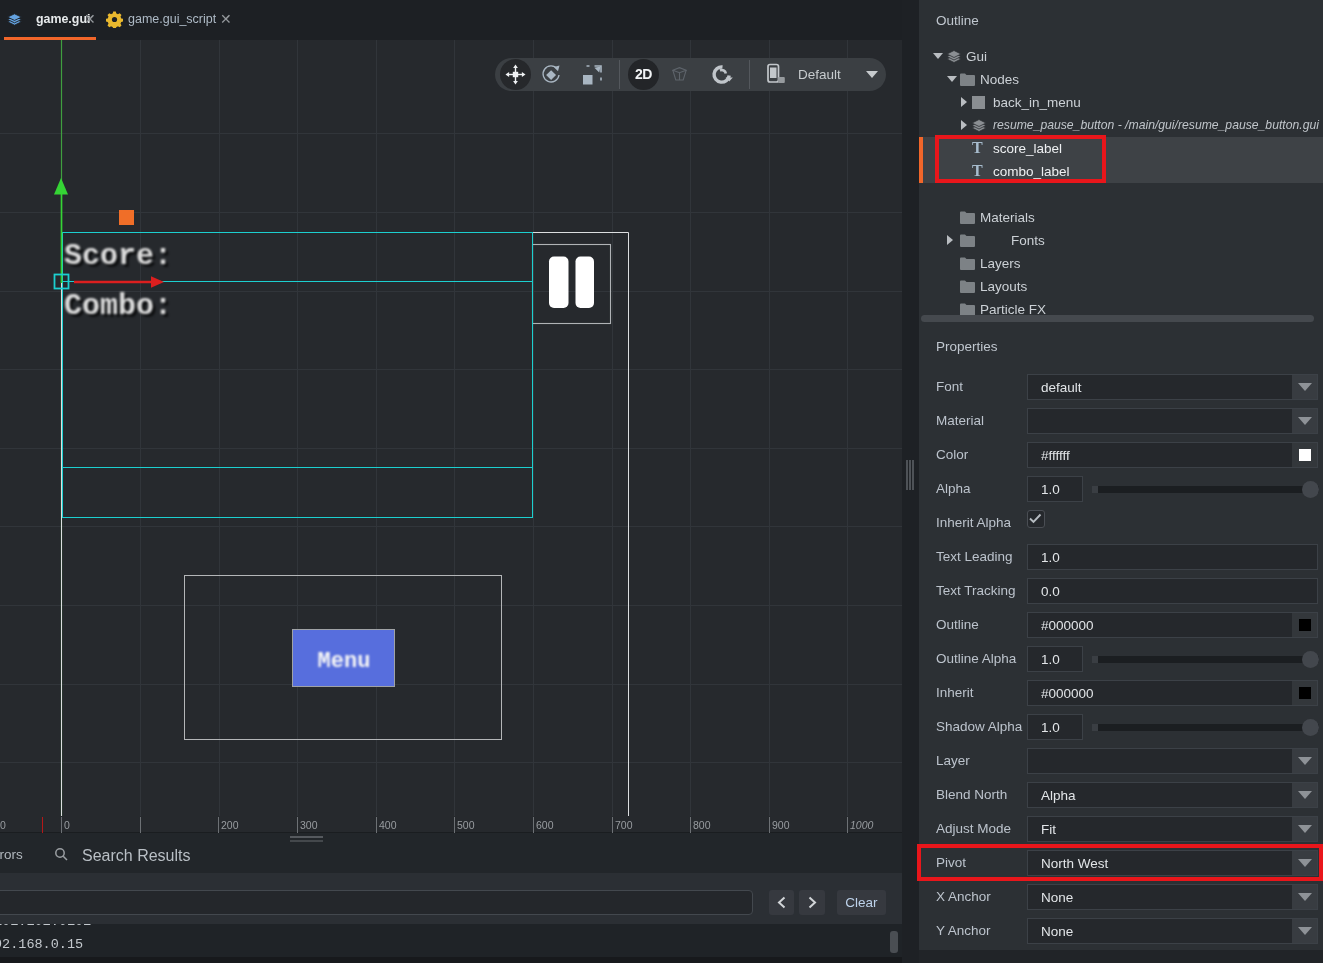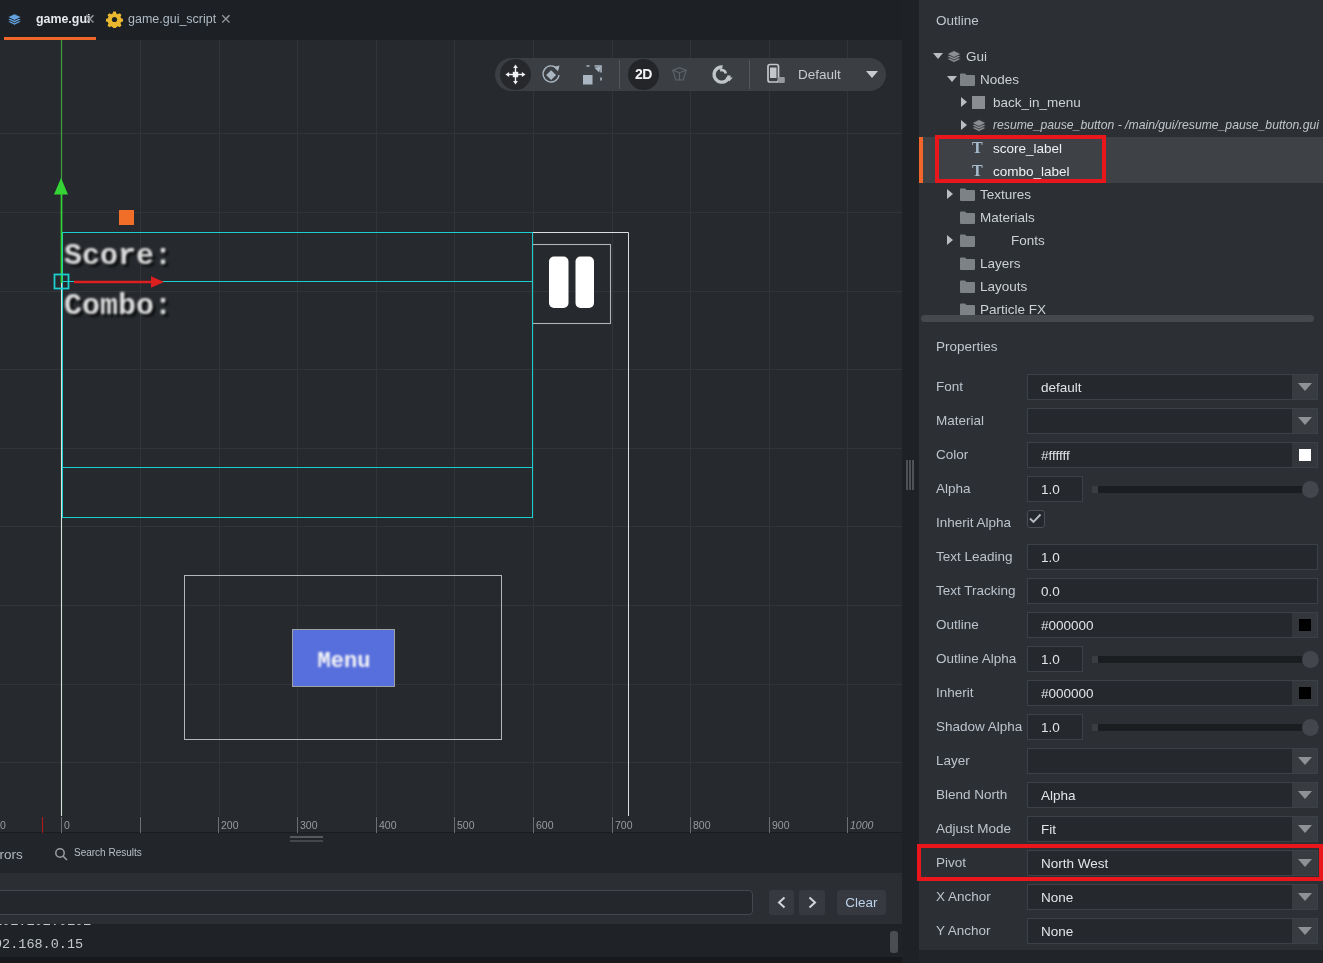--- a/index.html
+++ b/index.html
@@ -244,21 +244,21 @@
   </div>
 
   <div id="btabs" class="abs">
     <div class="abs" style="left:290px; top:3px; width:33px; height:2px; background:#55595e;"></div>
     <div class="abs" style="left:290px; top:7px; width:33px; height:2px; background:#44484c;"></div>
     <span class="abs" style="left:-14px; top:14px; font-size:13.5px; color:#b2b8be;">Errors</span>
     <svg class="abs" style="left:54px; top:14px;" width="14" height="14" viewBox="0 0 14 14">
       <circle cx="6" cy="6" r="4.2" fill="none" stroke="#9a9ea2" stroke-width="1.5"></circle>
       <line x1="9.2" y1="9.2" x2="13" y2="13" stroke="#9a9ea2" stroke-width="1.5"></line>
     </svg>
-    <span class="abs" style="left:74px; top:14px; font-size:10px; color:#b9bfc5;">Search Results</span>
+    <span class="abs" style="left:82px; top:14px; font-size:16px; color:#b9bfc5;">Search Results</span>
   </div>
   <div id="cbody" class="abs">
     <div class="abs" style="left:-20px; top:17px; width:773px; height:25px; background:#24272b;
       border:1px solid #43484e; border-radius:4px;"></div>
   </div>
   <div class="cbtn" style="left:769px; width:25px;">
     <svg width="9" height="13" viewBox="0 0 9 13">
         <path d="M7.5 1.5 L2 6.5 L7.5 11.5" fill="none" stroke="#d2d5d8" stroke-width="2"></path>
       </svg>
   </div>
@@ -320,27 +320,20 @@
     </div>
     <div class="trow sel" style="top:136.5px; color:#eef0f2;">
       <span style="position:absolute;left:53px;font-family:'Liberation Serif',serif;font-size:16px;font-weight:bold;color:#a7bccd;">T</span>
       <span style="margin-left:74px;">score_label</span>
     </div>
     <div class="trow sel" style="top:159.5px; color:#eef0f2;">
       <span style="position:absolute;left:53px;font-family:'Liberation Serif',serif;font-size:16px;font-weight:bold;color:#a7bccd;">T</span>
       <span style="margin-left:74px;">combo_label</span>
     </div>
     <div class="abs" style="left:0; top:136.5px; width:4px; height:46px; background:#f1662a;"></div>
-    <div class="trow" style="top:182.5px;">
-      <div class="arr right" style="left:28px;"></div>
-      <svg style="position:absolute;left:41px;" width="15" height="13" viewBox="0 0 15 13">
-        <path fill="#7d8286" d="M0 1.5 Q0 0.5 1 0.5 L5 0.5 L6.5 2 L14 2 Q15 2 15 3 L15 12 Q15 13 14 13 L1 13 Q0 13 0 12 Z"></path>
-      </svg>
-      <span style="margin-left:61px;">Textures</span>
-    </div>
     <div class="trow" style="top:205.5px;">
       <svg style="position:absolute;left:41px;" width="15" height="13" viewBox="0 0 15 13">
         <path fill="#7d8286" d="M0 1.5 Q0 0.5 1 0.5 L5 0.5 L6.5 2 L14 2 Q15 2 15 3 L15 12 Q15 13 14 13 L1 13 Q0 13 0 12 Z"></path>
       </svg>
       <span style="margin-left:61px;">Materials</span>
     </div>
     <div class="trow" style="top:228.5px;">
       <div class="arr right" style="left:28px;"></div>
       <svg style="position:absolute;left:41px;" width="15" height="13" viewBox="0 0 15 13">
         <path fill="#7d8286" d="M0 1.5 Q0 0.5 1 0.5 L5 0.5 L6.5 2 L14 2 Q15 2 15 3 L15 12 Q15 13 14 13 L1 13 Q0 13 0 12 Z"></path>

